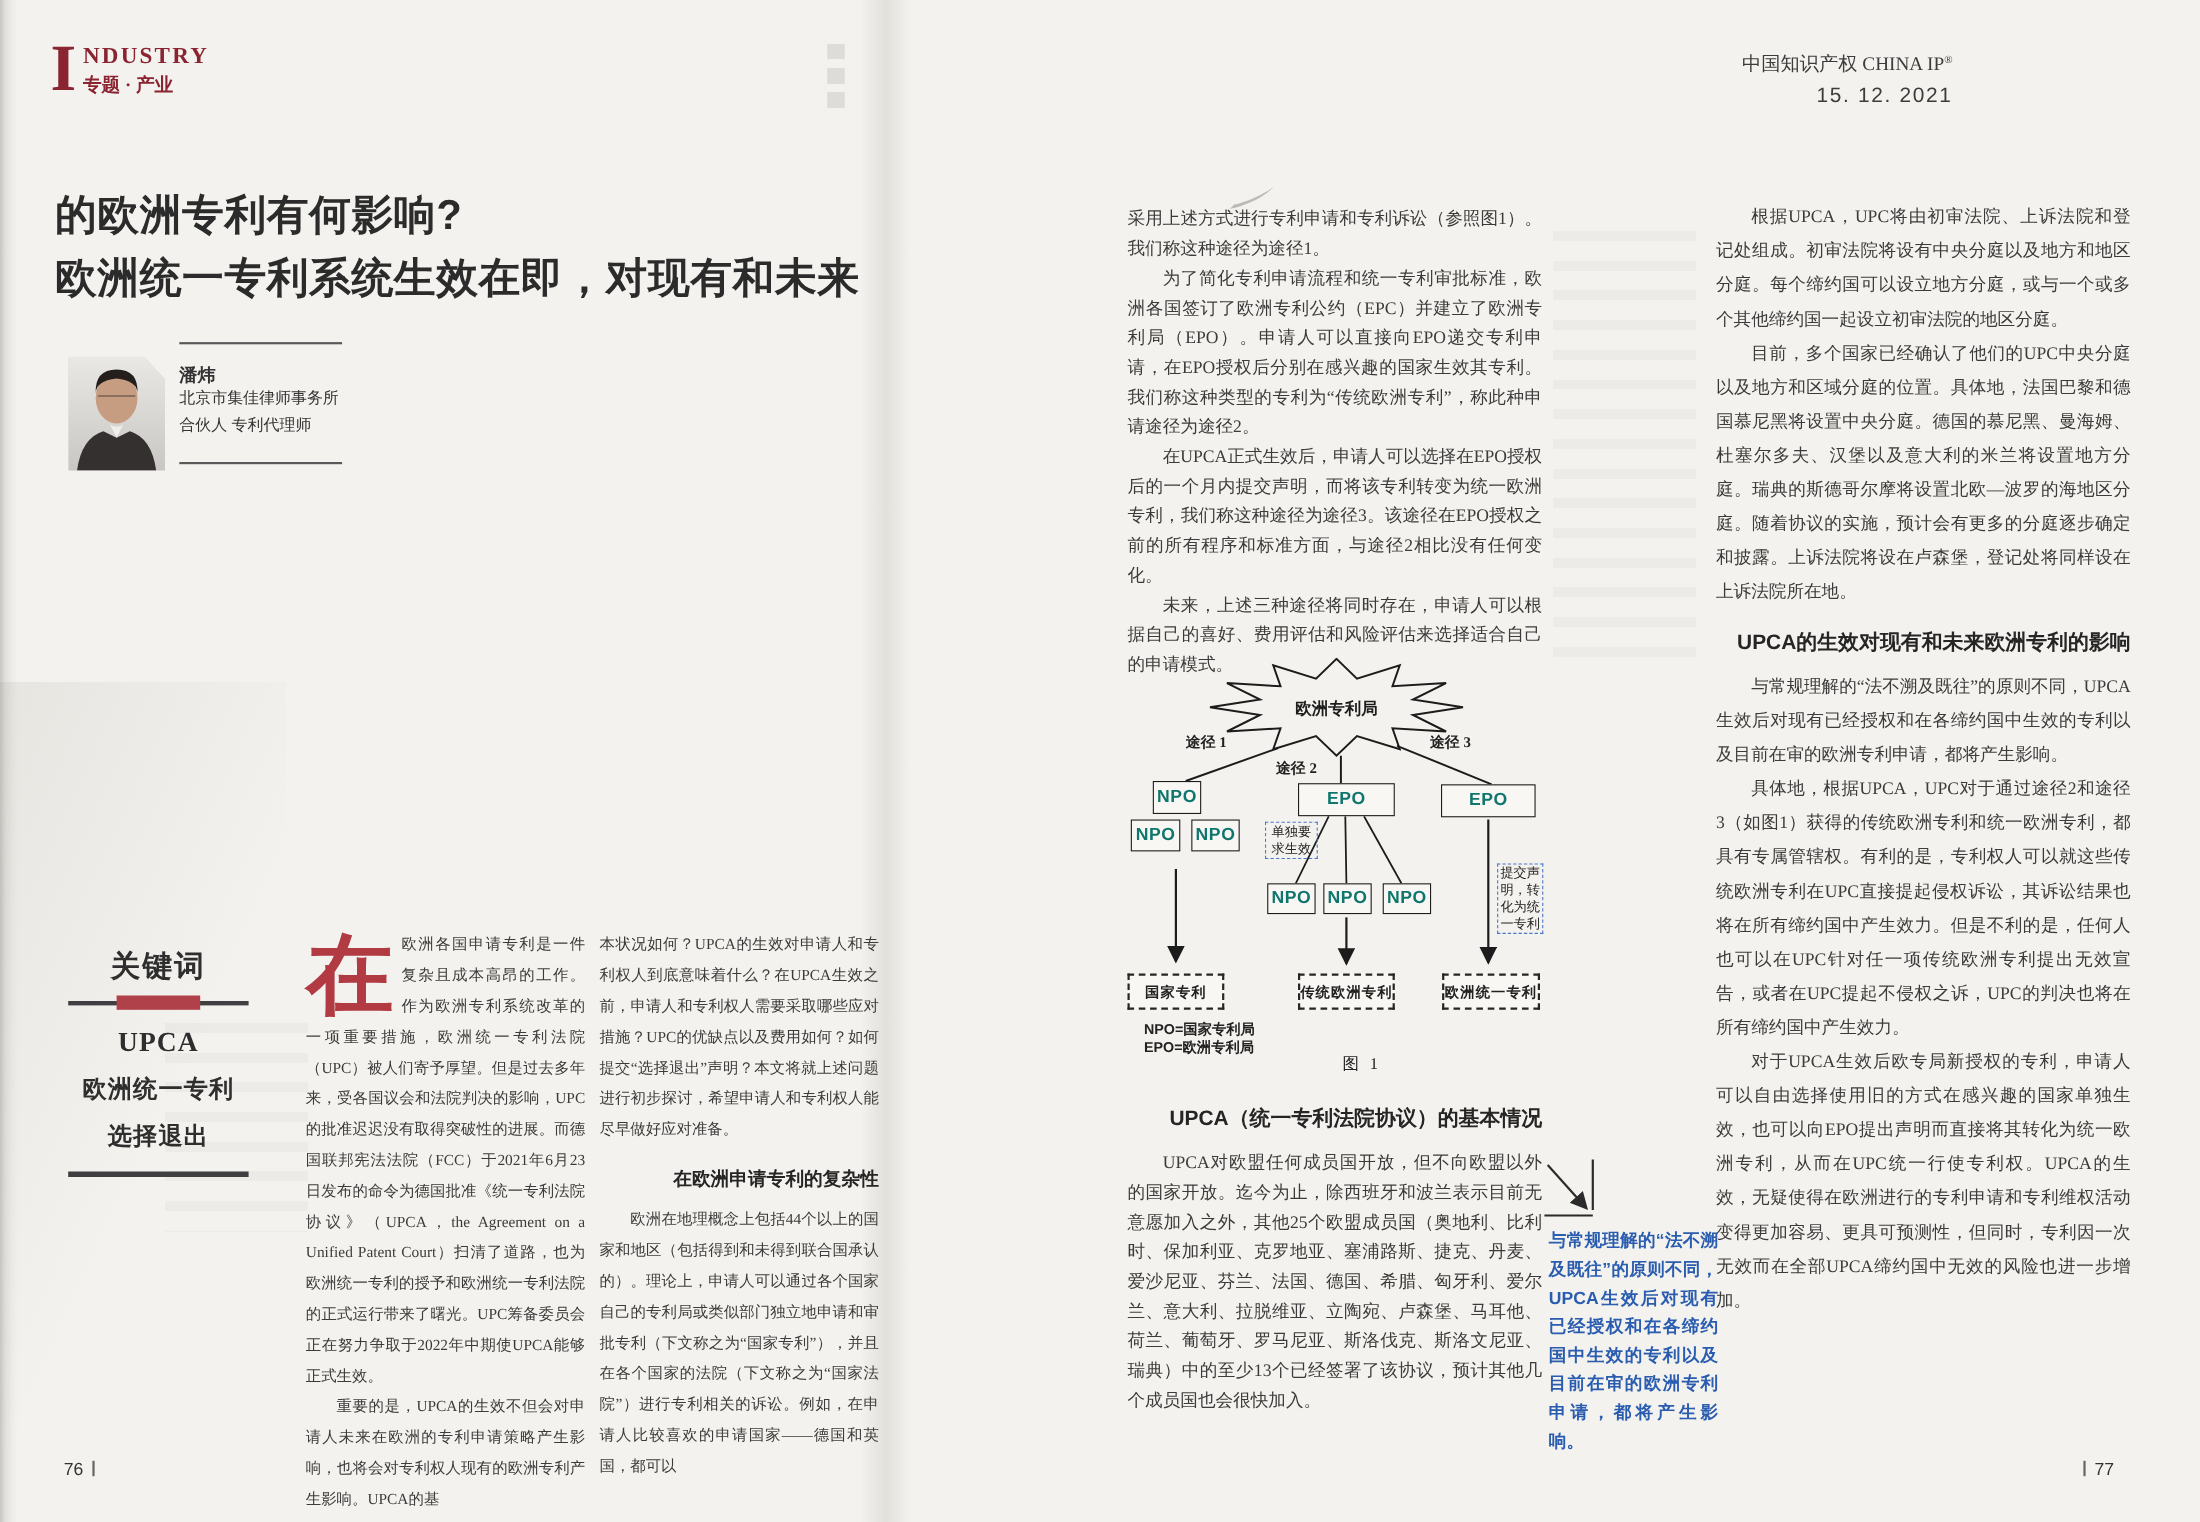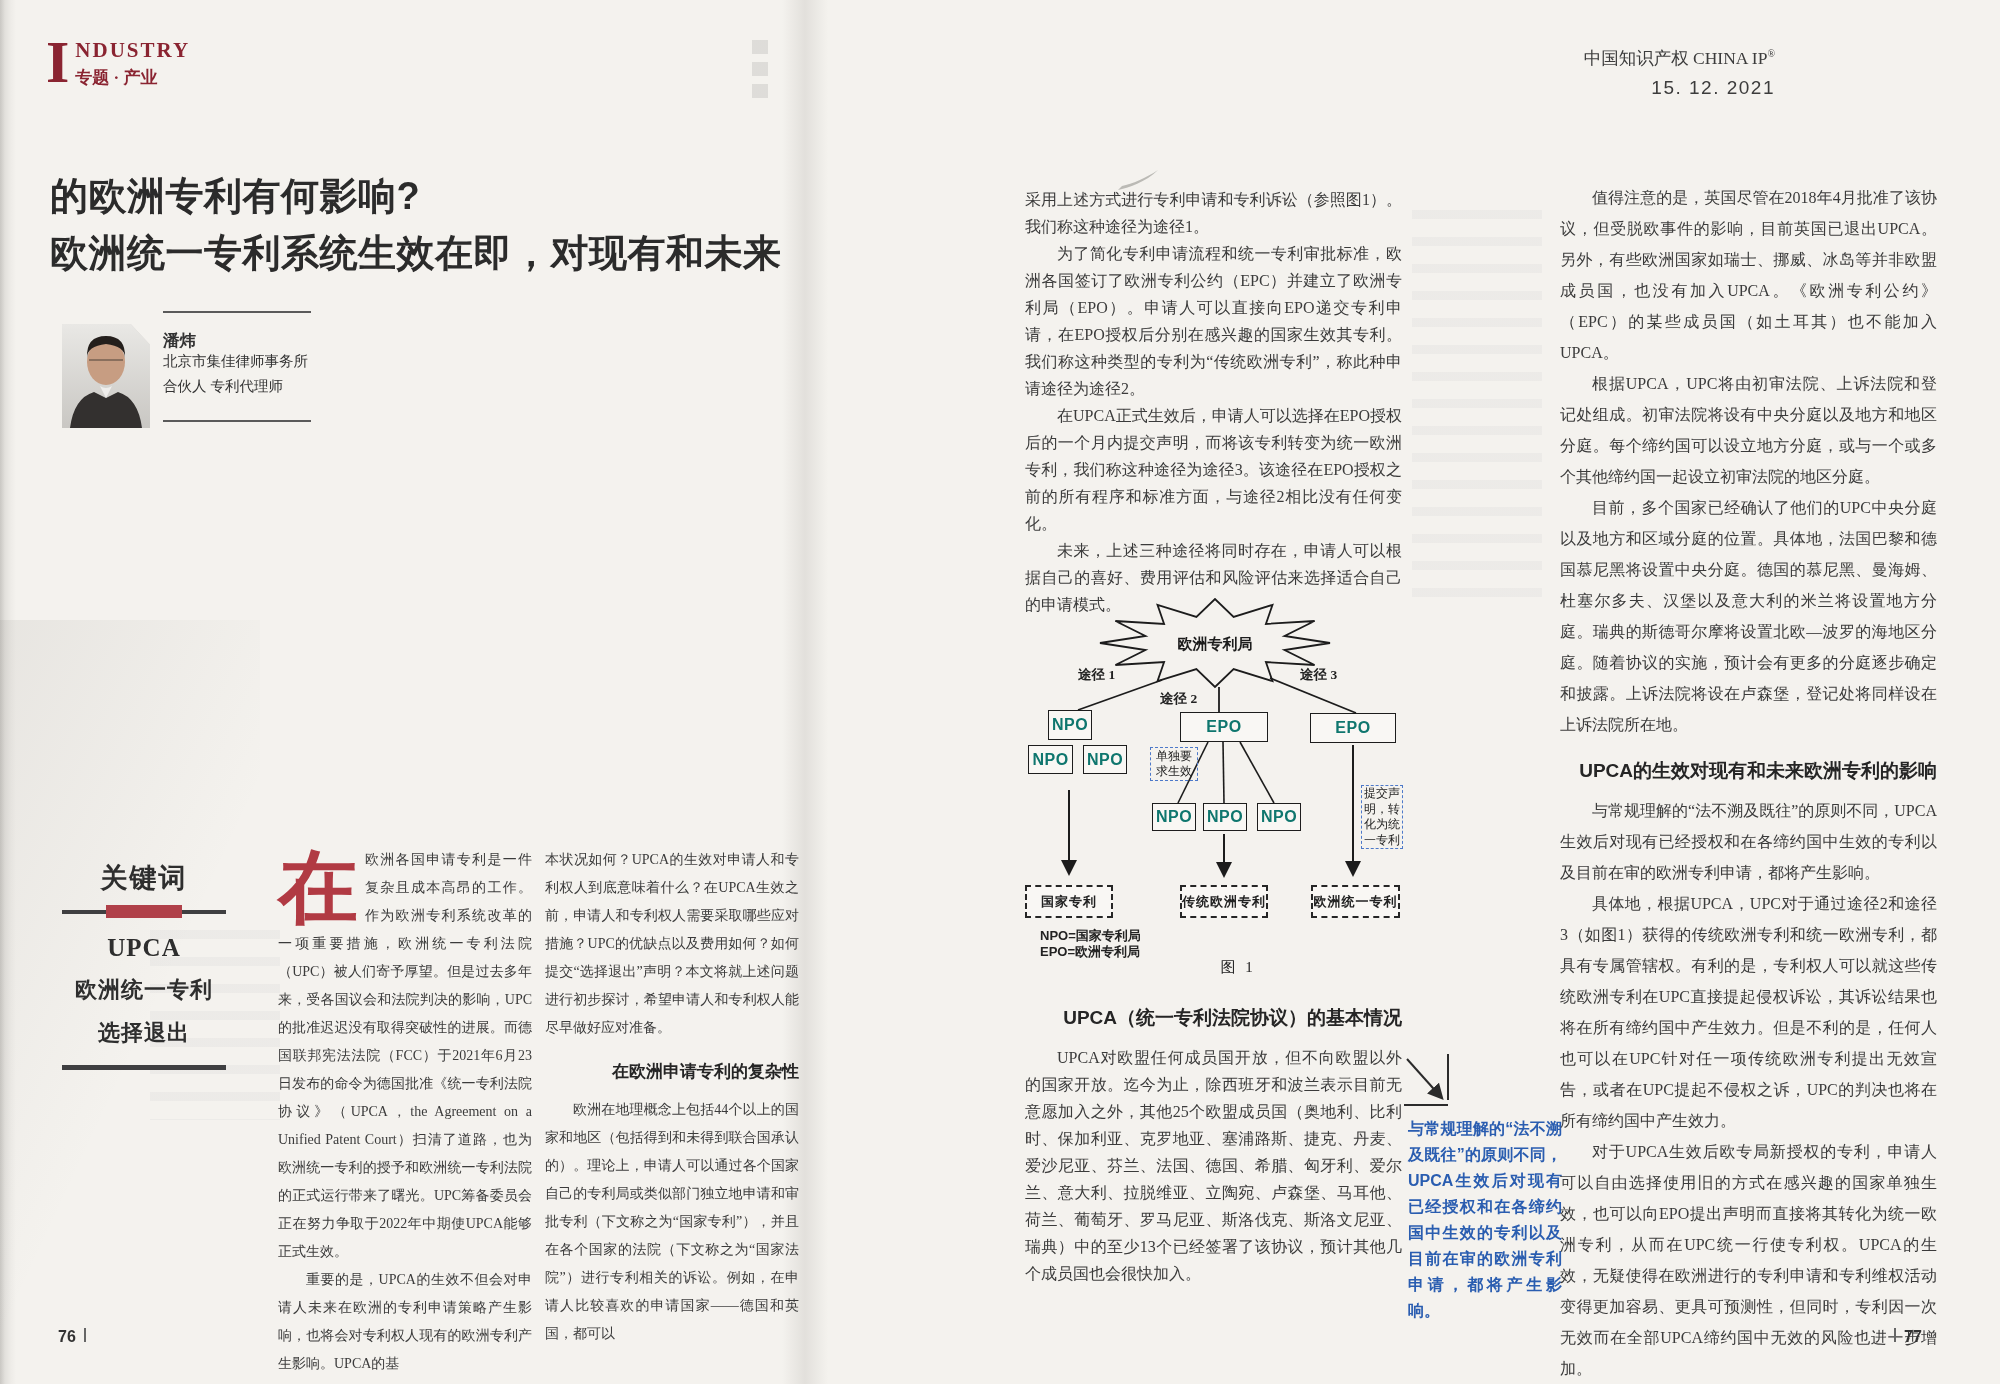--- a/index.html
+++ b/index.html
@@ -97,21 +97,21 @@
     font-size:15px;letter-spacing:3px;color:#222;}
 
   
   .pq-arrow{position:absolute;left:1402px;top:1052px;}
   .pull-quote{position:absolute;left:1408px;top:1116px;width:154px;
     font-family:"Liberation Sans",sans-serif;font-weight:700;font-size:16px;line-height:26px;
     color:#2a5db0;text-align:justify;overflow-wrap:anywhere;}
 
   
   .footer{position:absolute;top:1328px;font-family:"Liberation Sans",sans-serif;
-    font-size:16px;color:#333;display:flex;font-weight:bold;}
+    font-size:16px;color:#333;display:flex;}
   .footer .bar{display:inline-block;width:2px;height:14px;background:#666;margin:0 8px;}
   #footer-left{left:58px;}
   #footer-right{left:1886px;}
 </style>
 </head>
 <body>
 
 <div class="edge-strip"></div>
 <div class="gutter"></div>
 <div class="curl"></div>
@@ -254,21 +254,20 @@
   <line x1="5" y1="7" x2="39" y2="45" stroke="#2b2b2b" stroke-width="2" marker-end="url(#arr2)"></line>
   <defs>
       <marker id="arr2" markerWidth="9" markerHeight="9" refX="6" refY="4" orient="auto">
     <path d="M0,0 L8,4 L0,8 Z" fill="#2b2b2b"></path>
       </marker>
     </defs>
 </svg>
 <div class="pull-quote">与常规理解的“法不溯及既往”的原则不同，UPCA生效后对现有已经授权和在各缔约国中生效的专利以及目前在审的欧洲专利申请，都将产生影响。</div>
 
 <div id="rp-col2" class="col rp-col">
-  <p>值得注意的是，英国尽管在2018年4月批准了该协议，但受脱欧事件的影响，目前英国已退出UPCA。另外，有些欧洲国家如瑞士、挪威、冰岛等并非欧盟成员国，也没有加入UPCA。《欧洲专利公约》（EPC）的某些成员国（如土耳其）也不能加入UPCA。</p>
   <p>根据UPCA，UPC将由初审法院、上诉法院和登记处组成。初审法院将设有中央分庭以及地方和地区分庭。每个缔约国可以设立地方分庭，或与一个或多个其他缔约国一起设立初审法院的地区分庭。</p>
   <p>目前，多个国家已经确认了他们的UPC中央分庭以及地方和区域分庭的位置。具体地，法国巴黎和德国慕尼黑将设置中央分庭。德国的慕尼黑、曼海姆、杜塞尔多夫、汉堡以及意大利的米兰将设置地方分庭。瑞典的斯德哥尔摩将设置北欧—波罗的海地区分庭。随着协议的实施，预计会有更多的分庭逐步确定和披露。上诉法院将设在卢森堡，登记处将同样设在上诉法院所在地。</p>
   <p class="sec-head">UPCA的生效对现有和未来欧洲专利的影响</p>
   <p>与常规理解的“法不溯及既往”的原则不同，UPCA生效后对现有已经授权和在各缔约国中生效的专利以及目前在审的欧洲专利申请，都将产生影响。</p>
   <p>具体地，根据UPCA，UPC对于通过途径2和途径3（如图1）获得的传统欧洲专利和统一欧洲专利，都具有专属管辖权。有利的是，专利权人可以就这些传统欧洲专利在UPC直接提起侵权诉讼，其诉讼结果也将在所有缔约国中产生效力。但是不利的是，任何人也可以在UPC针对任一项传统欧洲专利提出无效宣告，或者在UPC提起不侵权之诉，UPC的判决也将在所有缔约国中产生效力。</p>
   <p>对于UPCA生效后欧专局新授权的专利，申请人可以自由选择使用旧的方式在感兴趣的国家单独生效，也可以向EPO提出声明而直接将其转化为统一欧洲专利，从而在UPC统一行使专利权。UPCA的生效，无疑使得在欧洲进行的专利申请和专利维权活动变得更加容易、更具可预测性，但同时，专利因一次无效而在全部UPCA缔约国中无效的风险也进一步增加。</p>
 </div>
 
 <div id="footer-right" class="footer">
   <span class="bar"></span>

